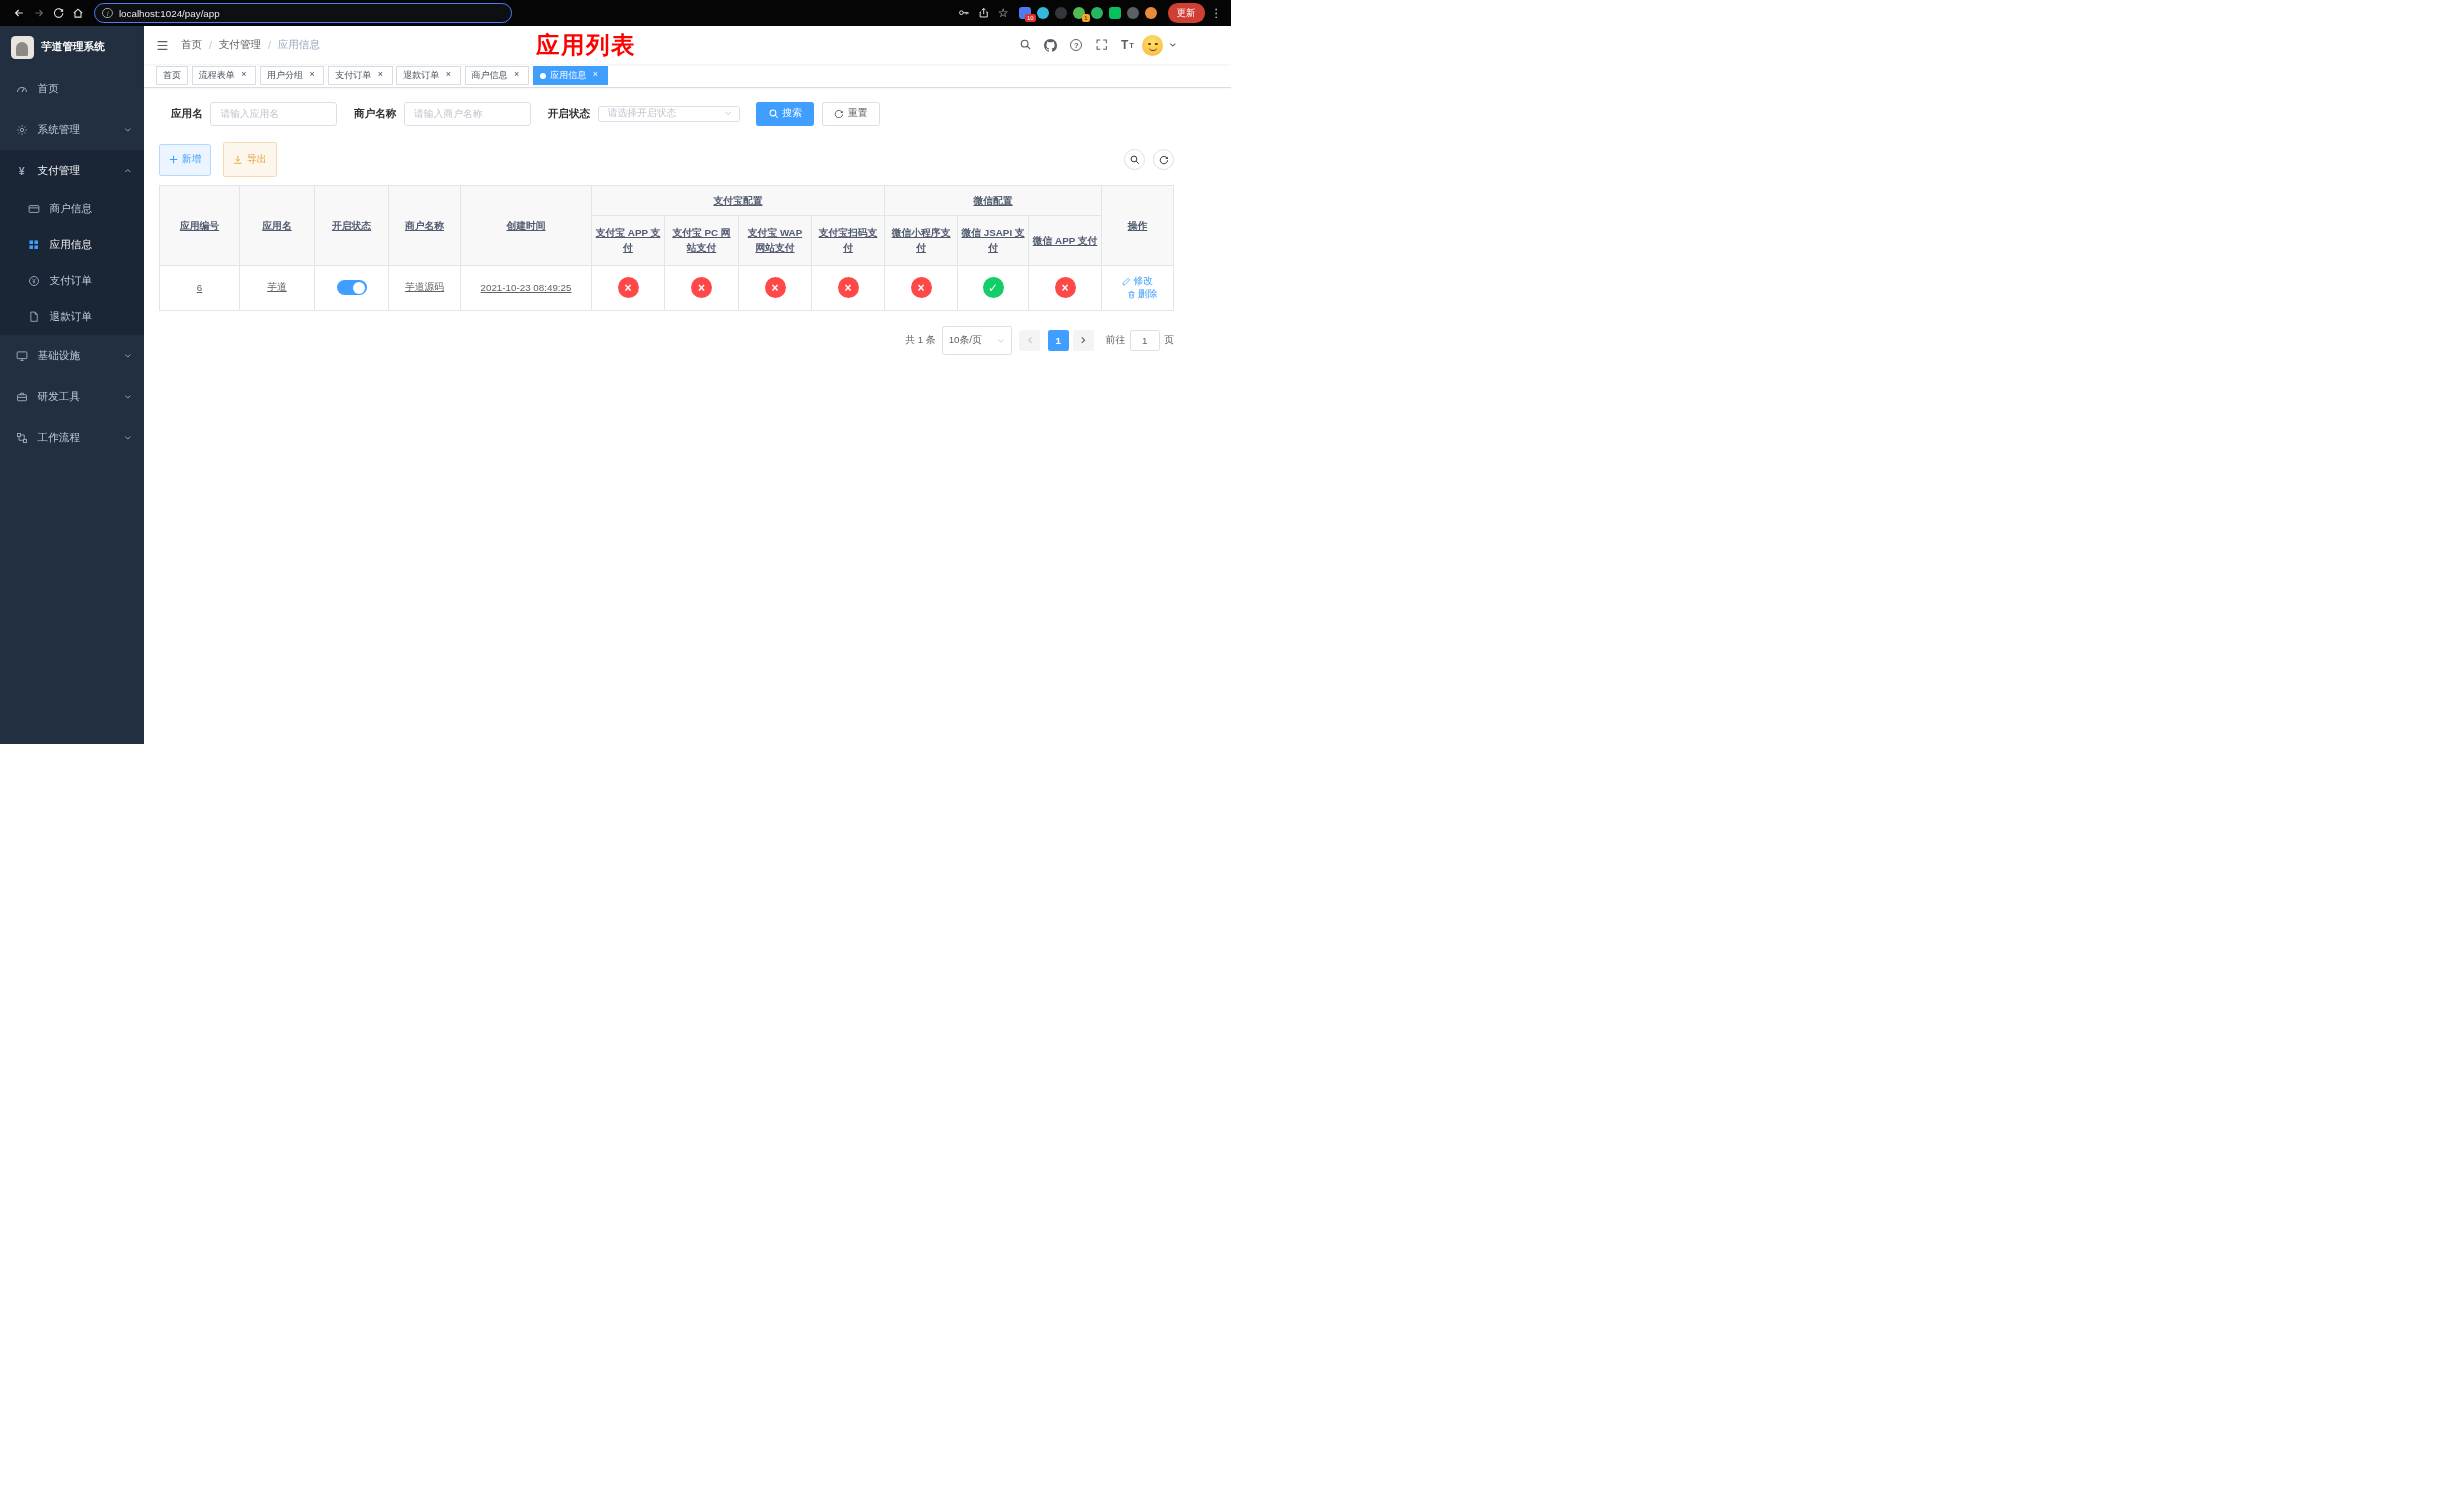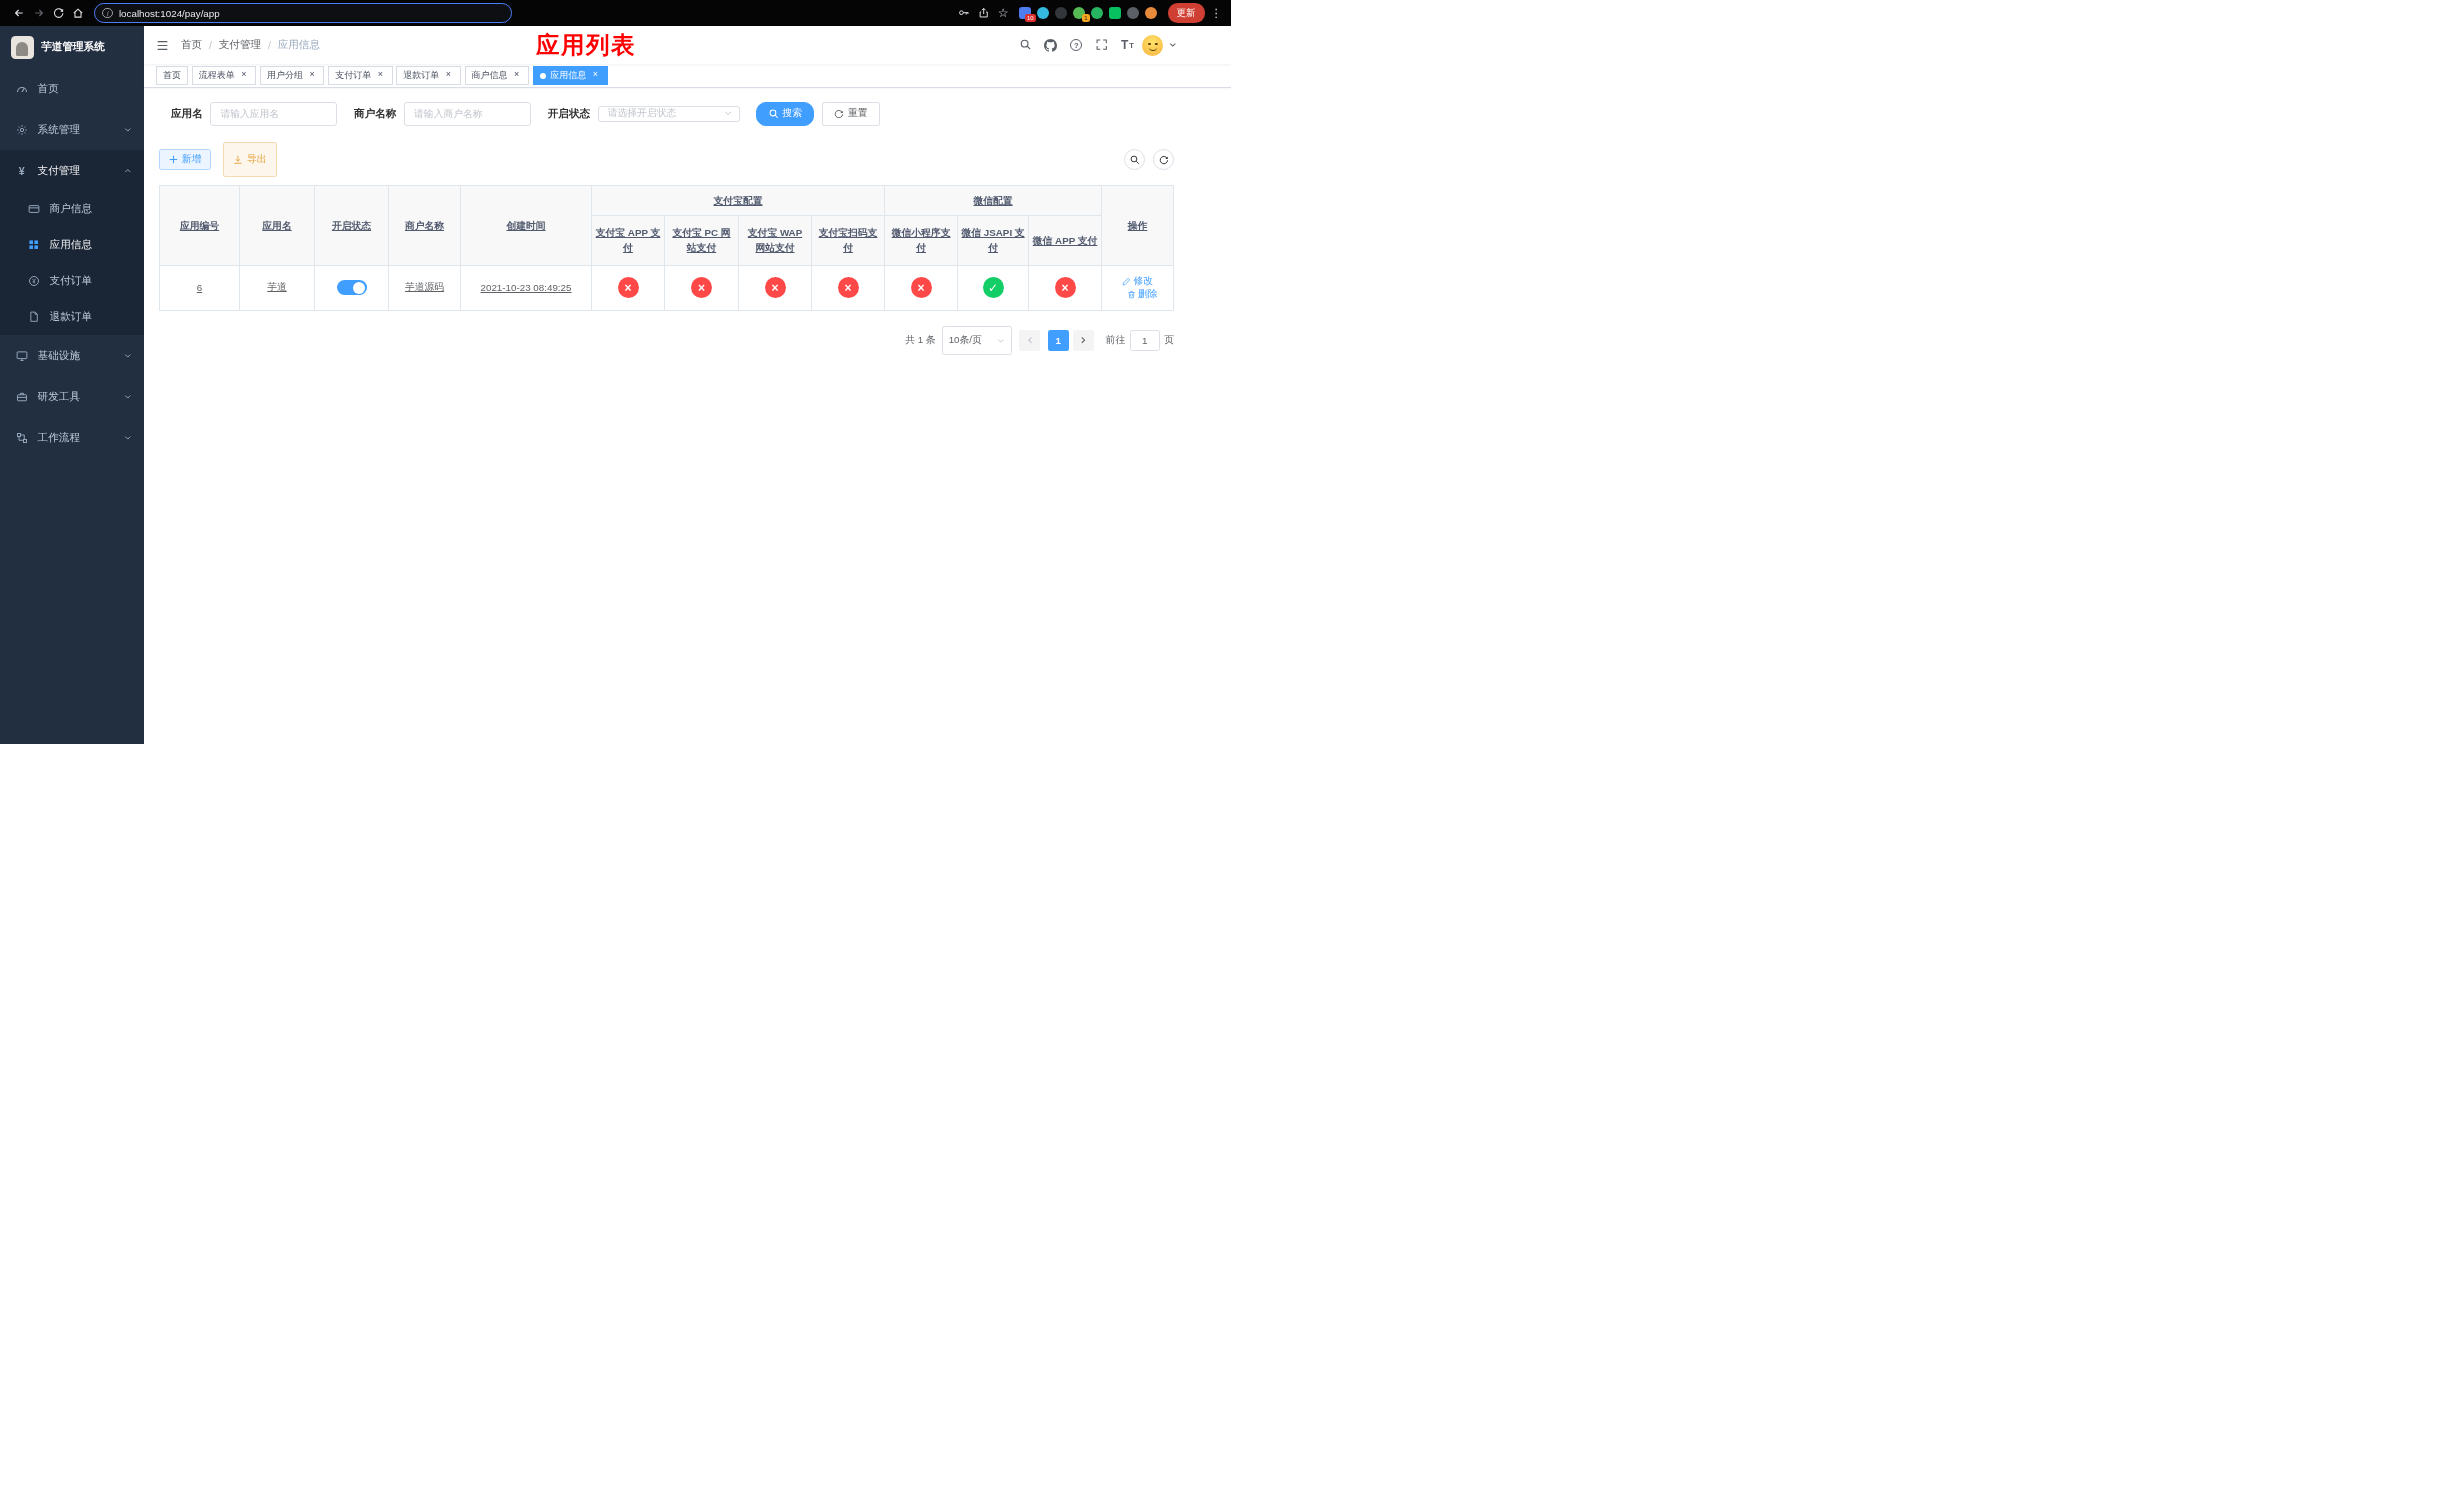--- a/index.html
+++ b/index.html
@@ -93,26 +93,26 @@
   .f-item { display:flex; align-items:center; margin-right:16.7px; }
   .f-input { width:127px; height:24px; border:0.8px solid #dcdfe6; border-radius:3px; padding:0 9px;
              font-size:9.8px; color:#606266; outline:none; background:#fff; font-family:inherit; }
   .f-input::placeholder { color:#c0c4cc; }
   .f-select { width:142px; height:16px; border:0.8px solid #dcdfe6; border-radius:3px; padding:0 19.7px 0 9px;
               display:flex; align-items:center; position:relative; color:#c0c4cc; font-size:9.8px;
               background:#fff; cursor:pointer; }
   .select-caret { position:absolute; right:6.8px; color:#c0c4cc; }
   .btn { display:inline-flex; align-items:center; gap:3.8px; border-radius:2.3px; cursor:pointer; font-size:9.8px;
          border:0.8px solid transparent; white-space:nowrap; font-family:inherit; }
-  .btn-primary { background:#409eff; border-color:#409eff; color:#fff; height:24px; padding:0 11.4px;border-radius:10px; }
+  .btn-primary { background:#409eff; border-color:#409eff; color:#fff; height:24px; padding:0 11.4px; }
   .btn-default { background:#fff; border-color:#dcdfe6; color:#606266; height:24px; padding:0 11.4px; margin-left:7.6px; }
 
   .table-zone { width:1015px; }
   .toolbar-row { margin-top:16.7px; display:flex; align-items:center; }
-  .btn-plain-primary { background:#ecf5ff; border-color:#b3d8ff; color:#409eff; height:21px; padding:4px 9px; }
+  .btn-plain-primary { background:#ecf5ff; border-color:#b3d8ff; color:#409eff; height:21px; padding:15px 9px; }
   .btn-plain-warning { background:#fdf6ec; border-color:#f5dab1; color:#e6a23c; height:35px; padding:0 9px; margin-left:12px; }
   .toolbar-right { margin-left:auto; display:flex; gap:7.6px; }
   .circle-btn { width:21px; height:21px; border-radius:50%; border:0.8px solid #dcdfe6; background:#fff;
                 color:#303133; display:flex; align-items:center; justify-content:center; cursor:pointer; }
 
   
   .data-table { margin-top:7.6px; width:1015px; border-collapse:collapse; table-layout:fixed; }
   .data-table th, .data-table td { border:0.8px solid #dfe6ec; text-align:center; vertical-align:middle;
                                    padding:4.5px 3px;text-decoration:underline; }
   .data-table thead th { background:#f8f8f9; color:#515a6e; font-size:9.8px; font-weight:700; line-height:1.6; }

